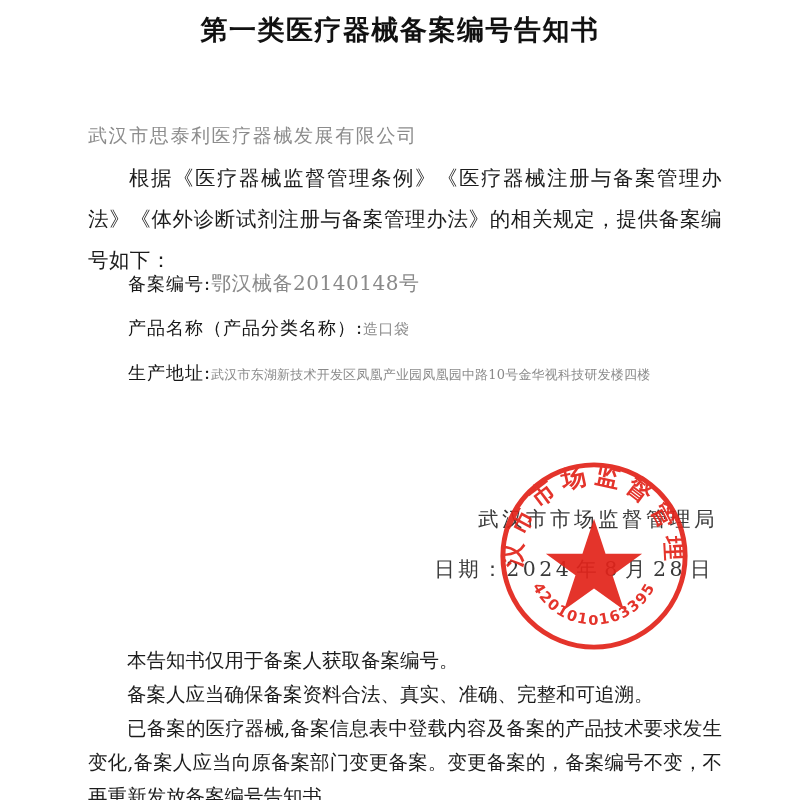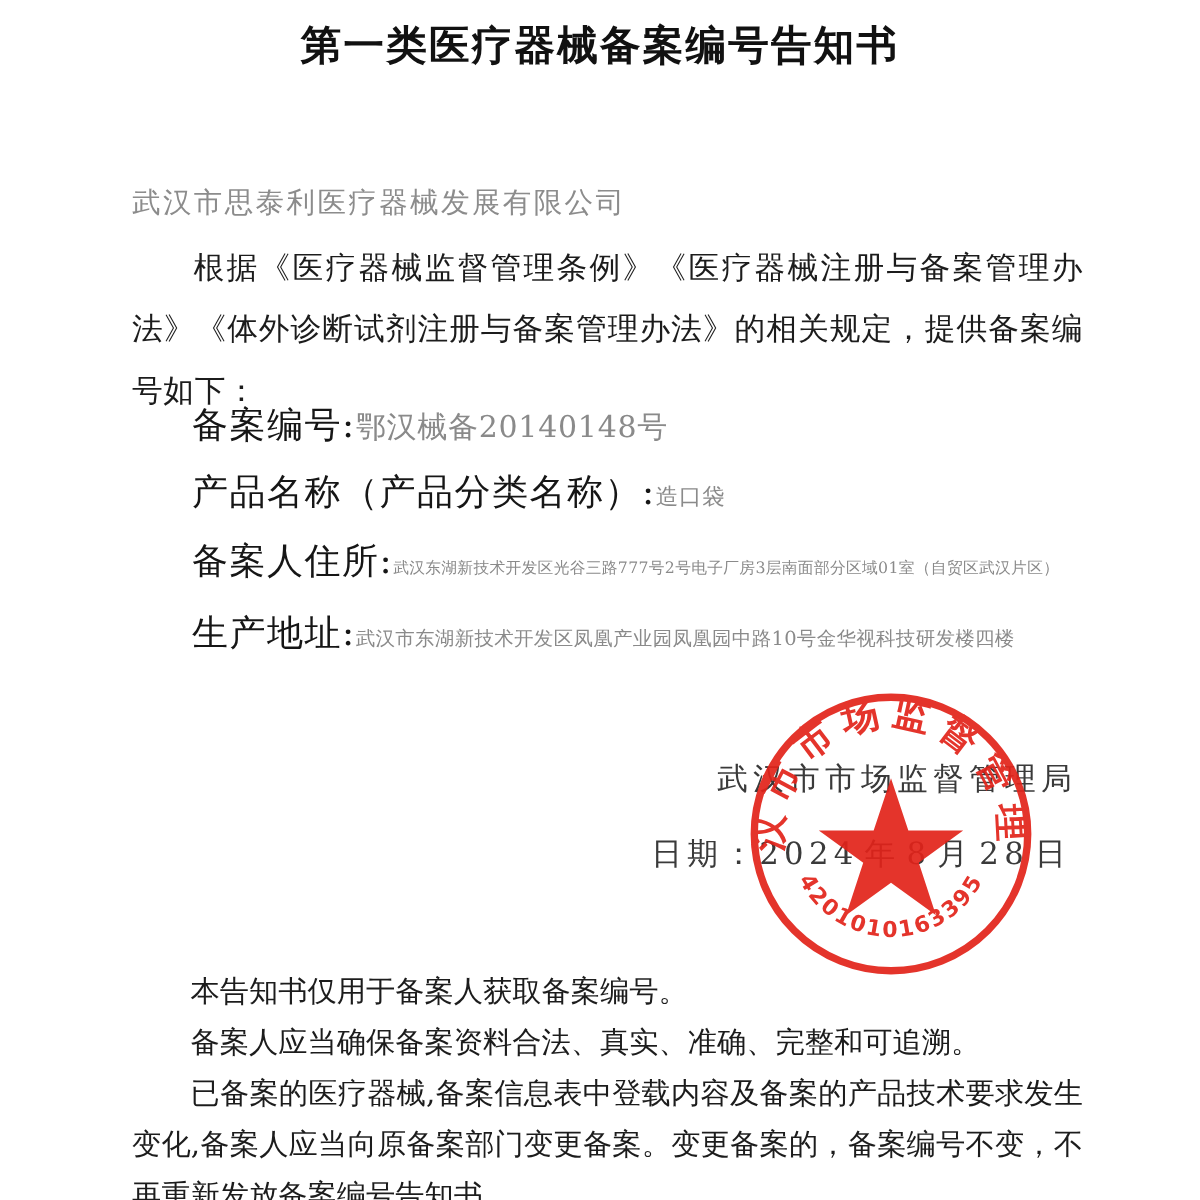--- a/index.html
+++ b/index.html
@@ -68,21 +68,21 @@
     top: 262px;
     left: 128px;
     width: 610px;
   }
   .field-row {
     display: block;
     line-height: 43px;
     white-space: nowrap;
   }
   .field-label {
-    font-size: 24px;
+    font-size: 18px;
     color: #161616;
     letter-spacing: 1px;
   }
   .field-value {
     color: #8a8a8a;
     letter-spacing: 0.5px;
   }
   .value-lg { font-size: 20px; }
   .value-md { font-size: 15px; }
   .value-sm { font-size: 10.5px; letter-spacing: 0.2px; }
@@ -158,23 +158,20 @@
   <div class="fields">
 
     <div class="field-row">
       <span class="field-label">备案编号:</span><span class="field-value value-lg">鄂汉械备20140148号</span>
     </div>
 
     <div class="field-row">
       <span class="field-label">产品名称（产品分类名称）:</span><span class="field-value value-md">造口袋</span>
     </div>
 
-    <div class="field-row">
-      <span class="field-label">备案人住所:</span><span class="field-value value-sm">武汉东湖新技术开发区光谷三路777号2号电子厂房3层南面部分区域01室（自贸区武汉片区）</span>
-    </div>
 
     <div class="field-row">
       <span class="field-label">生产地址:</span><span class="field-value value-xs">武汉市东湖新技术开发区凤凰产业园凤凰园中路10号金华视科技研发楼四楼</span>
     </div>
 
   </div>
 
   <div class="sign-block">
     <div class="sign-org">武汉市市场监督管理局</div>
     <div class="sign-date">

